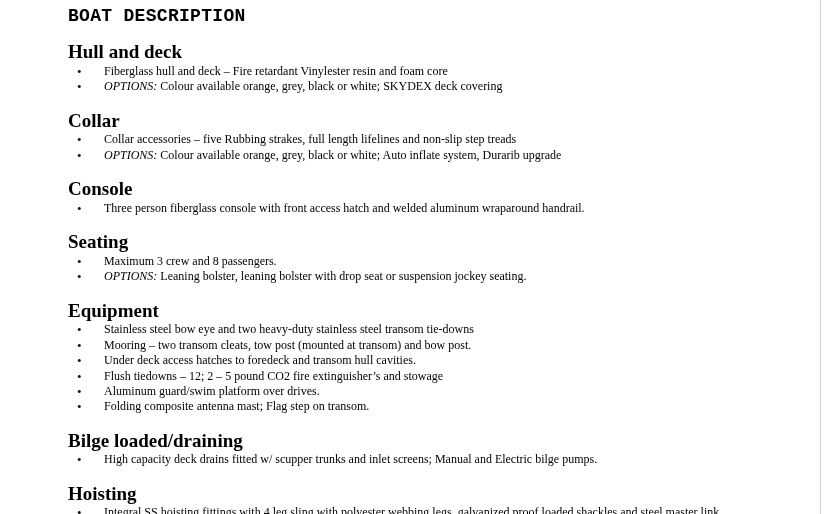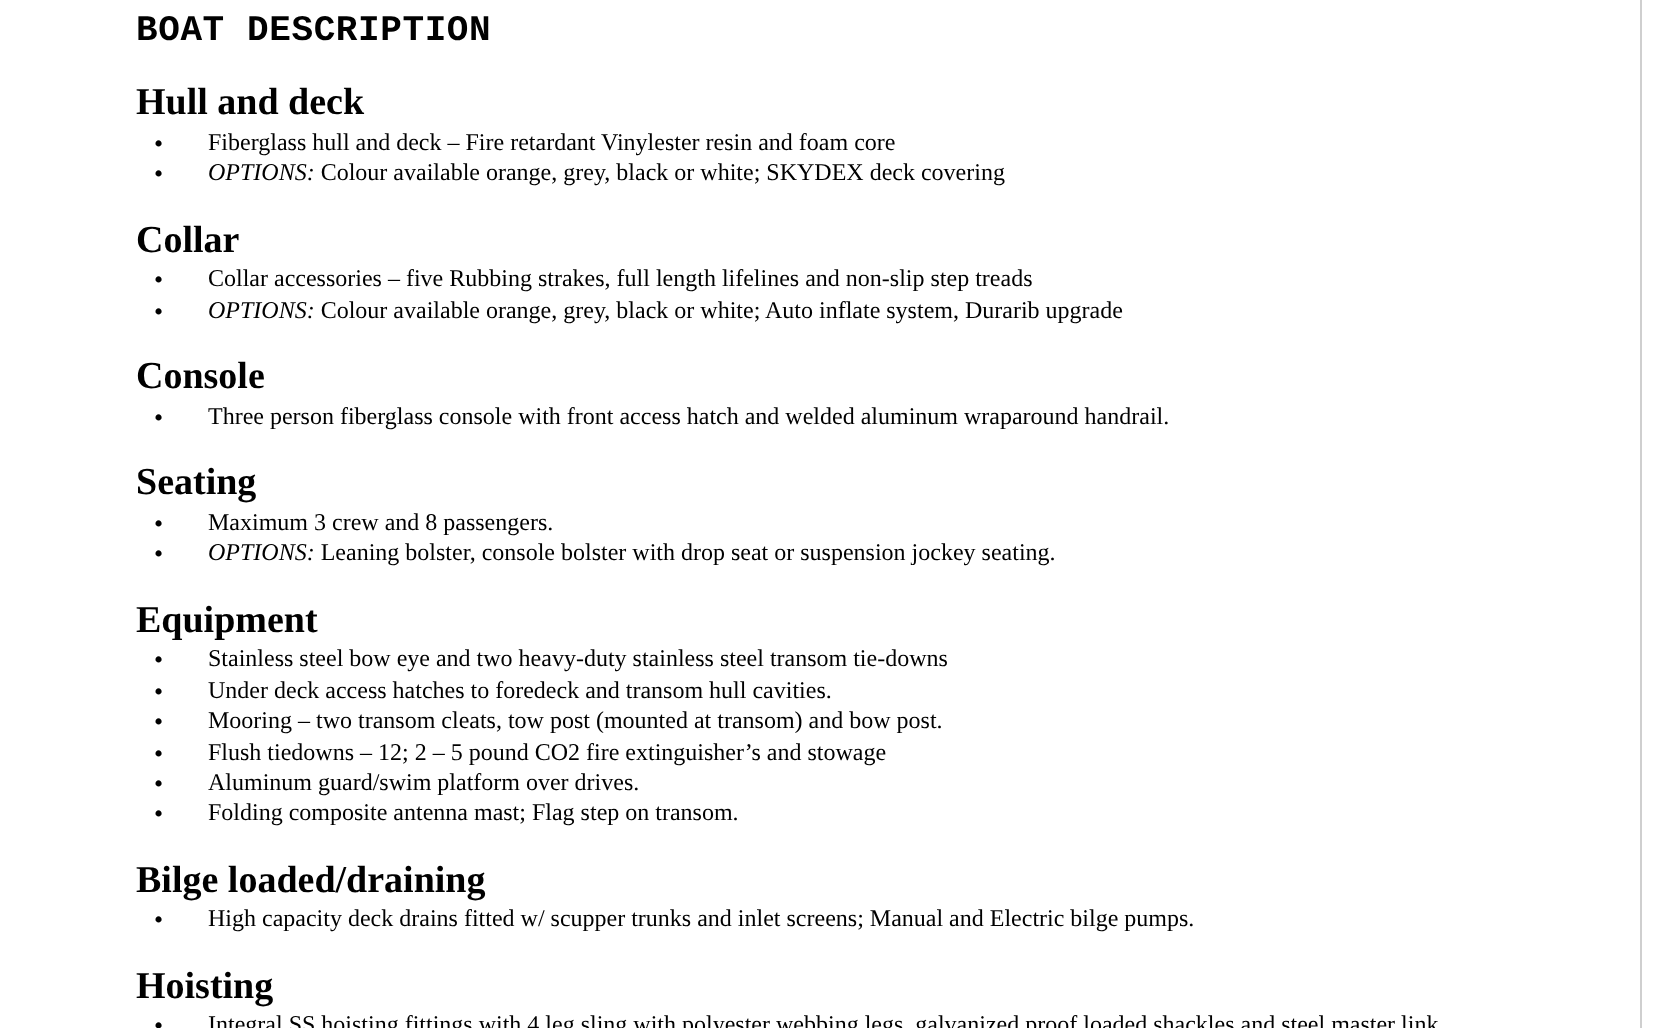--- a/index.html
+++ b/index.html
@@ -84,27 +84,27 @@
         <li><span>Collar accessories – five Rubbing strakes, full length lifelines and non-slip step treads</span></li>
         <li><span class="opt">OPTIONS:</span><span> Colour available orange, grey, black or white; Auto inflate system, Durarib upgrade</span></li>
       </ul>
       <div class="section-heading">Console</div>
       <ul class="bullets">
         <li><span>Three person fiberglass console with front access hatch and welded aluminum wraparound handrail.</span></li>
       </ul>
       <div class="section-heading">Seating</div>
       <ul class="bullets">
         <li><span>Maximum 3 crew and 8 passengers.</span></li>
-        <li><span class="opt">OPTIONS:</span><span> Leaning bolster, console bolster with drop seat or suspension jockey seating.</span></li>
+        <li><span class="opt">OPTIONS:</span><span> Leaning bolster, leaning bolster with drop seat or suspension jockey seating.</span></li>
       </ul>
       <div class="section-heading">Equipment</div>
       <ul class="bullets">
         <li><span>Stainless steel bow eye and two heavy-duty stainless steel transom tie-downs</span></li>
+        <li><span>Mooring – two transom cleats, tow post (mounted at transom) and bow post.</span></li>
         <li><span>Under deck access hatches to foredeck and transom hull cavities.</span></li>
-        <li><span>Mooring – two transom cleats, tow post (mounted at transom) and bow post.</span></li>
         <li><span>Flush tiedowns – 12; 2 – 5 pound CO2 fire extinguisher’s and stowage</span></li>
         <li><span>Aluminum guard/swim platform over drives.</span></li>
         <li><span>Folding composite antenna mast; Flag step on transom.</span></li>
       </ul>
       <div class="section-heading">Bilge loaded/draining</div>
       <ul class="bullets">
         <li><span>High capacity deck drains fitted w/ scupper trunks and inlet screens; Manual and Electric bilge pumps.</span></li>
       </ul>
       <div class="section-heading">Hoisting</div>
       <ul class="bullets">

